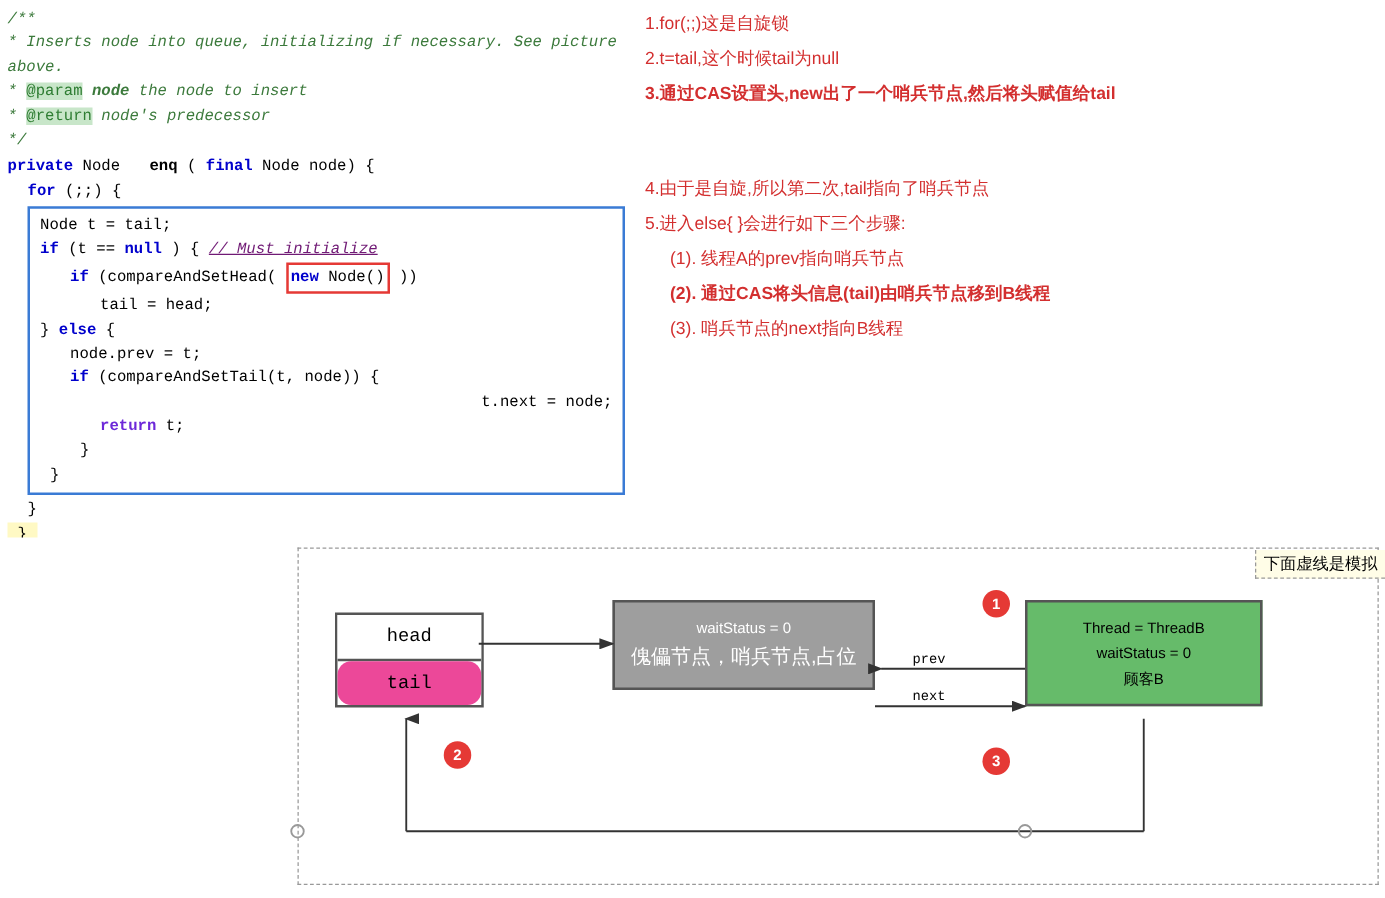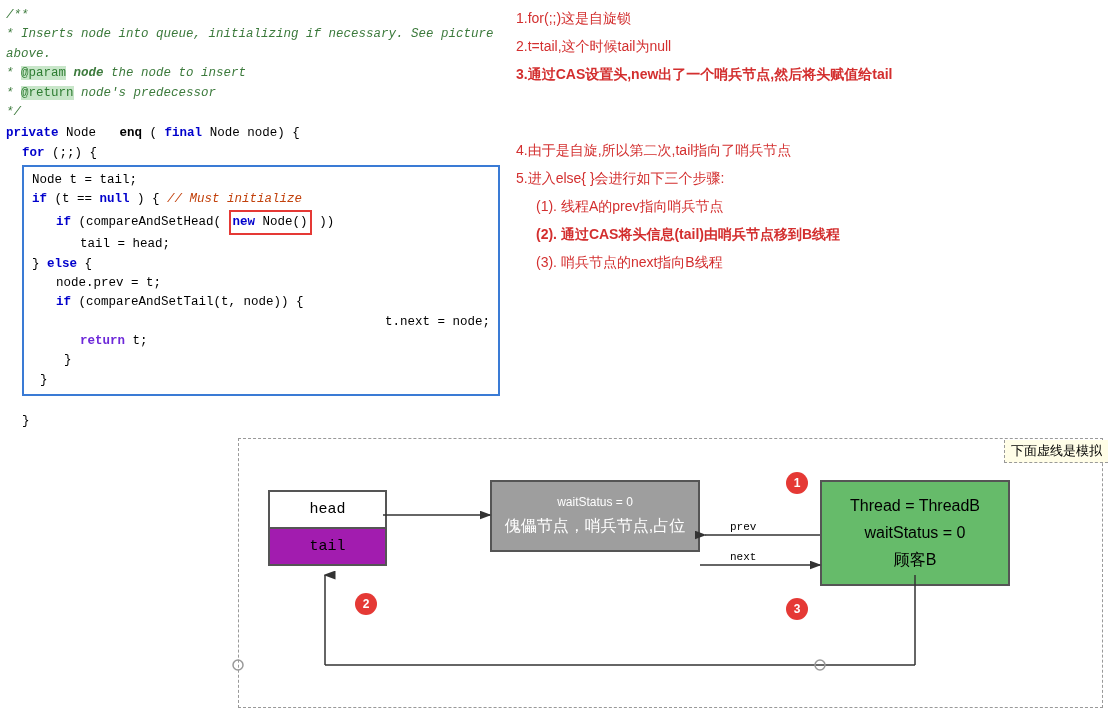--- a/index.html
+++ b/index.html
@@ -72,30 +72,30 @@
         <span> Node node) {</span>
       </div>
 
       
       <div style="line-height:1.55; padding-left:16px;">
         <span style="color:#0000cc; font-weight:bold;">for</span>
         <span> (;;) {</span>
       </div>
 
       
-      <div style="border: 2px solid #3a7bd5; margin-left: 16px; padding: 4px 8px; margin-top:2px; margin-bottom:16px;">
+      <div style="border: 2px solid #3a7bd5; margin-left: 16px; padding: 4px 8px; margin-top:2px; margin-bottom:2px;">
         <div style="line-height:1.55;">
           <span>Node t = tail;</span>
         </div>
         <div style="line-height:1.55;">
           <span style="color:#0000cc; font-weight:bold;">if</span>
           <span> (t == </span>
           <span style="color:#0000cc; font-weight:bold;">null</span>
           <span>) { </span>
-          <span style="color:#c2410c; font-style:italic;">// Must initialize</span>
+          <span style="color:#701a75; font-style:italic;text-decoration:underline;">// Must initialize</span>
         </div>
         <div style="line-height:1.55; padding-left:24px;">
           <span style="color:#0000cc; font-weight:bold;">if</span>
           <span> (compareAndSetHead(</span>
           <span style="border: 2px solid #e53935; padding: 1px 2px; display:inline-block;"><span style="color:#0000cc; font-weight:bold;">new</span><span> Node()</span></span>
           <span>))</span>
         </div>
         <div style="line-height:1.55; padding-left:48px;">
           <span>tail = head;</span>
         </div>
@@ -151,29 +151,29 @@
   </div>
 
   <div style="position:absolute; top:430px; left:0; width:1108px; height:290px; background:#fff;">
 
     <div style="position:absolute; top:8px; left:238px; width:865px; height:270px; border: 1.5px dashed #999;"></div>
 
     <div style="position:absolute; top:10px; right:0; background:#fffde7; font-family:'Microsoft YaHei',sans-serif; font-size:13px; padding:2px 6px; border-left:1px dashed #999; border-bottom:1px dashed #999;">下面虚线是模拟</div>
 
     <div style="position:absolute; top:60px; left:268px; width:119px; border:2px solid #555;">
       <div style="border-bottom:2px solid #555; text-align:center; padding:9px 0; font-family:'Courier New',monospace; font-size:15px; background:#fff;">head</div>
-      <div style="text-align:center; padding:9px 0; font-family:'Courier New',monospace; font-size:15px; background:#a21caf;">tail</div>
+      <div style="text-align:center; padding:9px 0; font-family:'Courier New',monospace; font-size:15px; background:#ec4899;border-radius:11px;">tail</div>
     </div>
 
     <div style="position:absolute; top:50px; left:490px; width:210px; border:2px solid #555; background:#9e9e9e; text-align:center; padding:10px 4px; font-family:'Microsoft YaHei',sans-serif; font-size:12px; color:#fff; line-height:1.7;">
       <div>waitStatus = 0</div>
       <div style="font-size:16px;">傀儡节点，哨兵节点,占位</div>
     </div>
 
-    <div style="position:absolute; top:50px; left:820px; width:190px; border:2px solid #555; background:#66bb6a; text-align:center; padding:10px 4px; font-family:'Microsoft YaHei',sans-serif; font-size:16px; color:#000; line-height:1.7;">
+    <div style="position:absolute; top:50px; left:820px; width:190px; border:2px solid #555; background:#66bb6a; text-align:center; padding:10px 4px; font-family:'Microsoft YaHei',sans-serif; font-size:12px; color:#000; line-height:1.7;">
       <div>Thread = ThreadB</div>
       <div>waitStatus = 0</div>
       <div>顾客B</div>
     </div>
 
     <div style="position:absolute; top:42px; left:786px; width:22px; height:22px; border-radius:50%; background:#e53935; color:#fff; font-size:12px; font-weight:bold; display:flex; align-items:center; justify-content:center; font-family:Arial,sans-serif;">
       <span>1</span>
     </div>
 
     <div style="position:absolute; top:163px; left:355px; width:22px; height:22px; border-radius:50%; background:#e53935; color:#fff; font-size:12px; font-weight:bold; display:flex; align-items:center; justify-content:center; font-family:Arial,sans-serif;">

